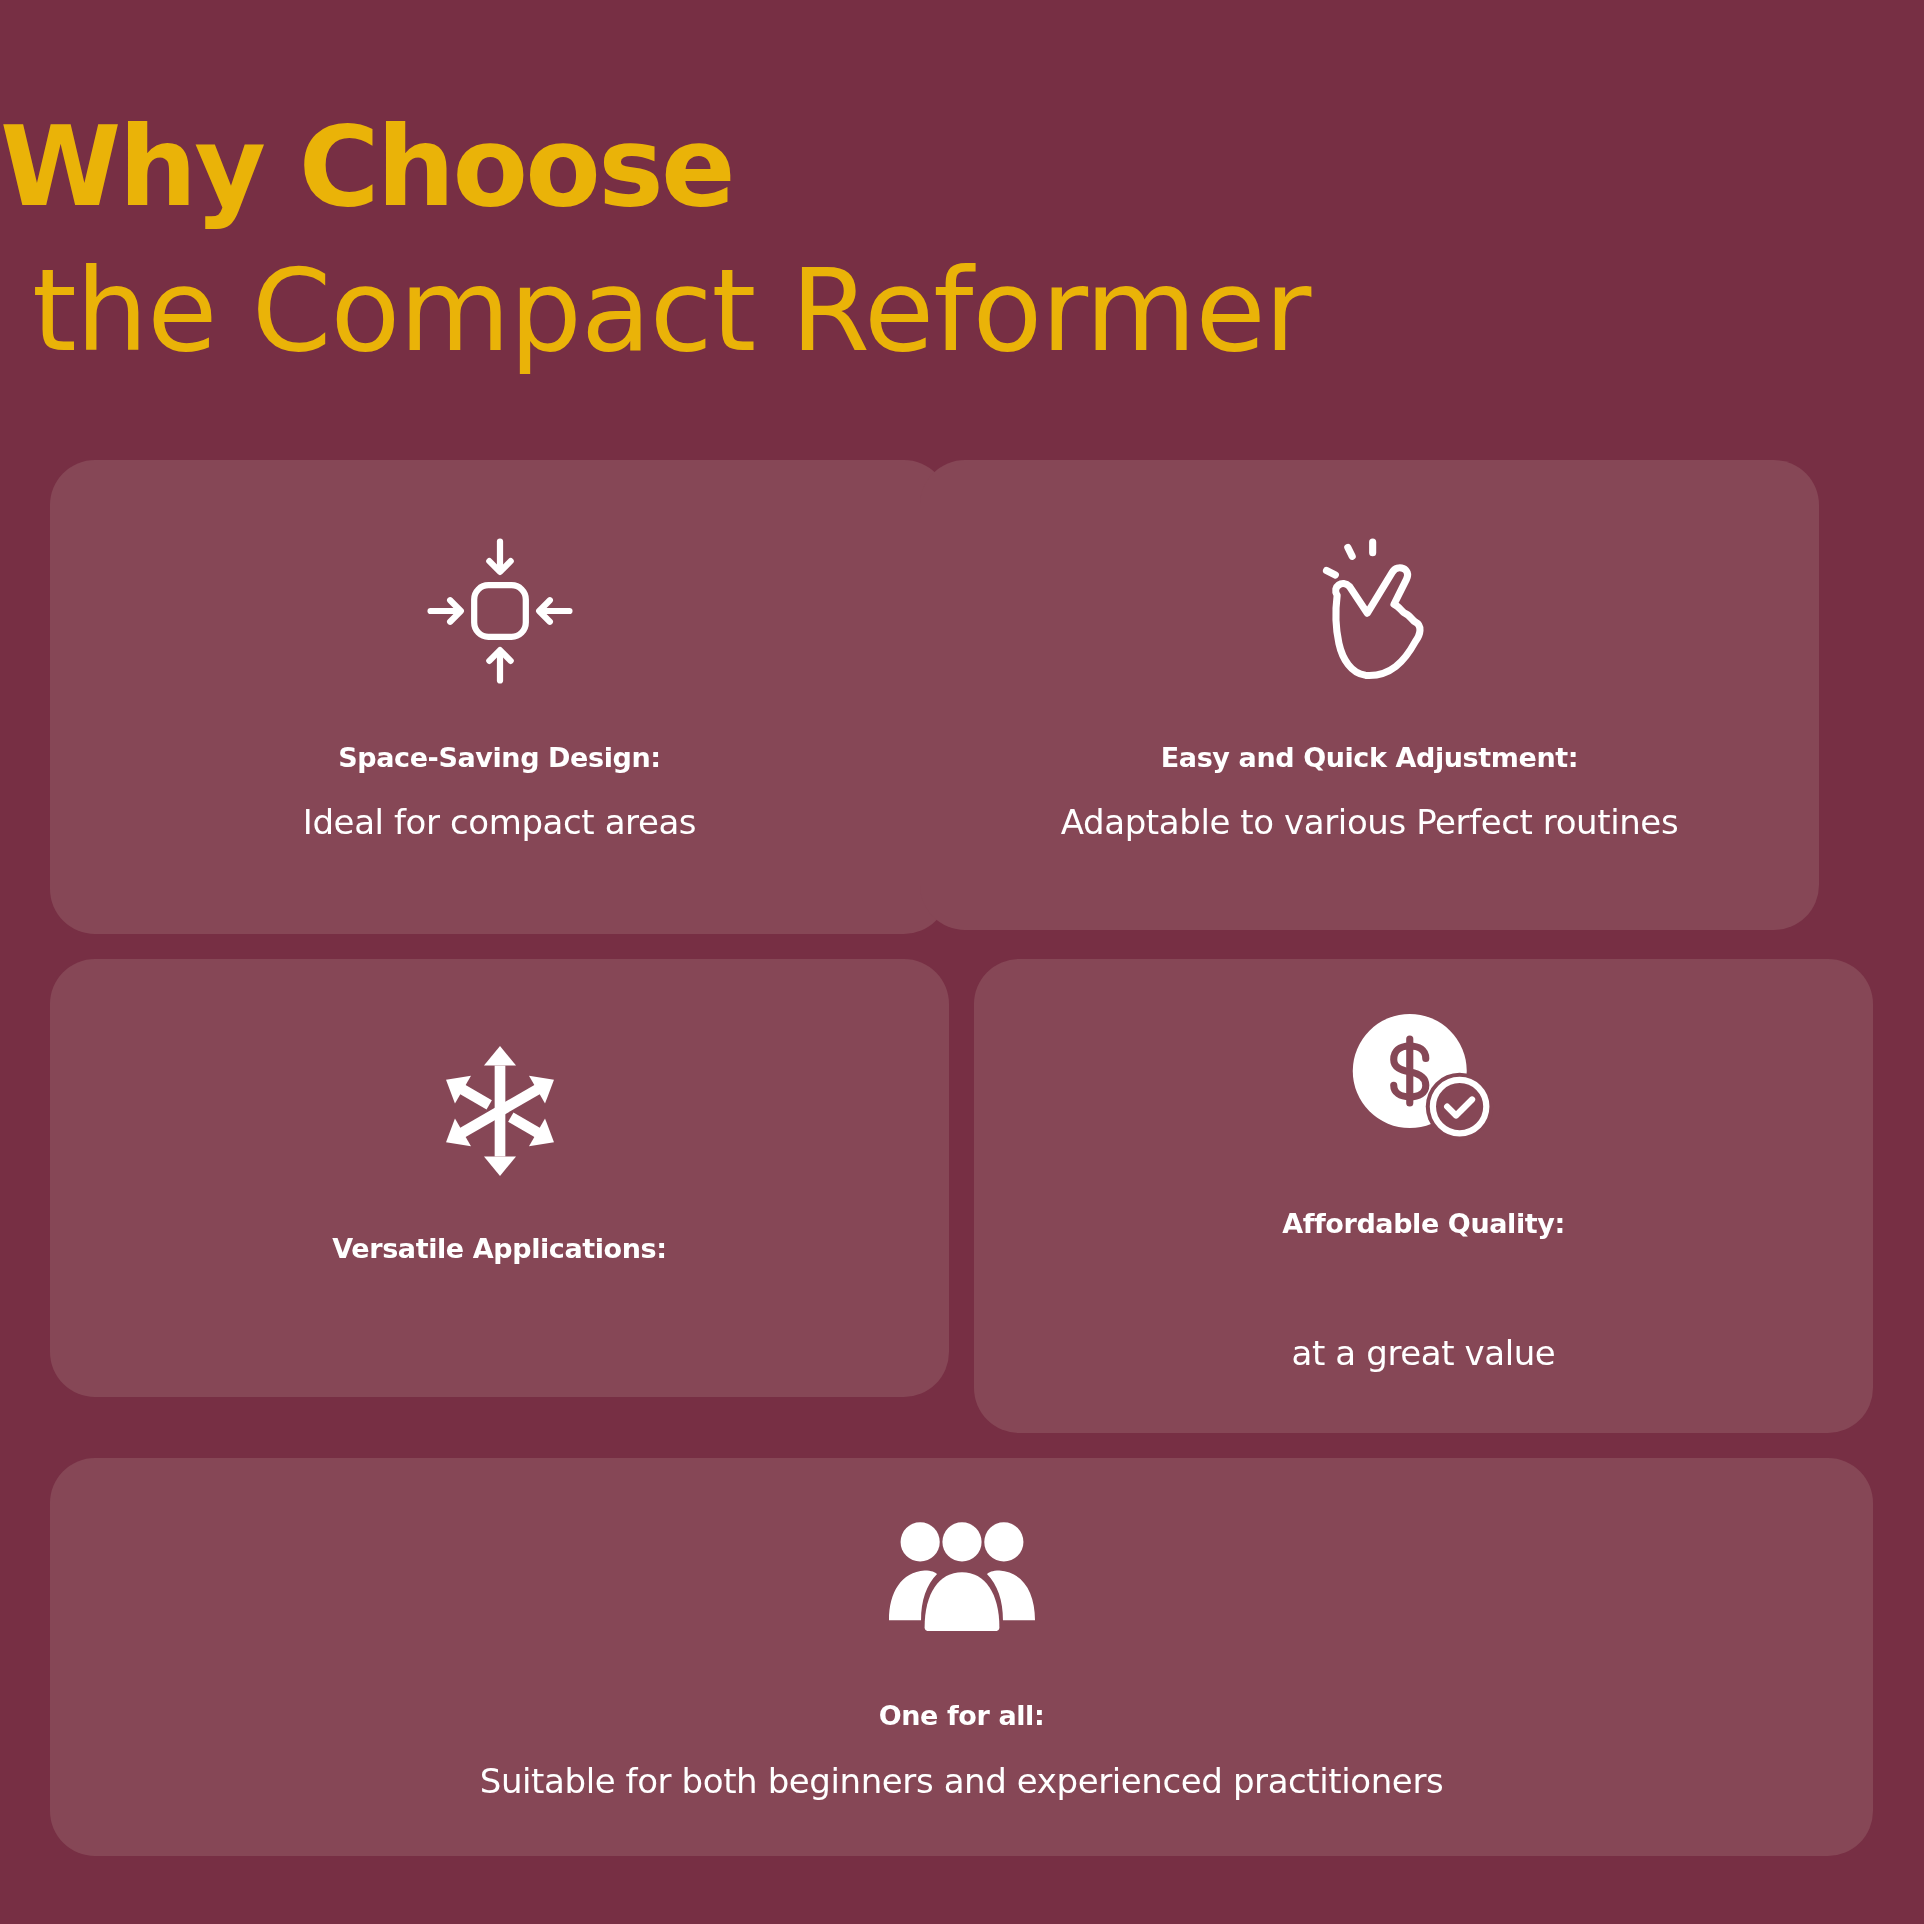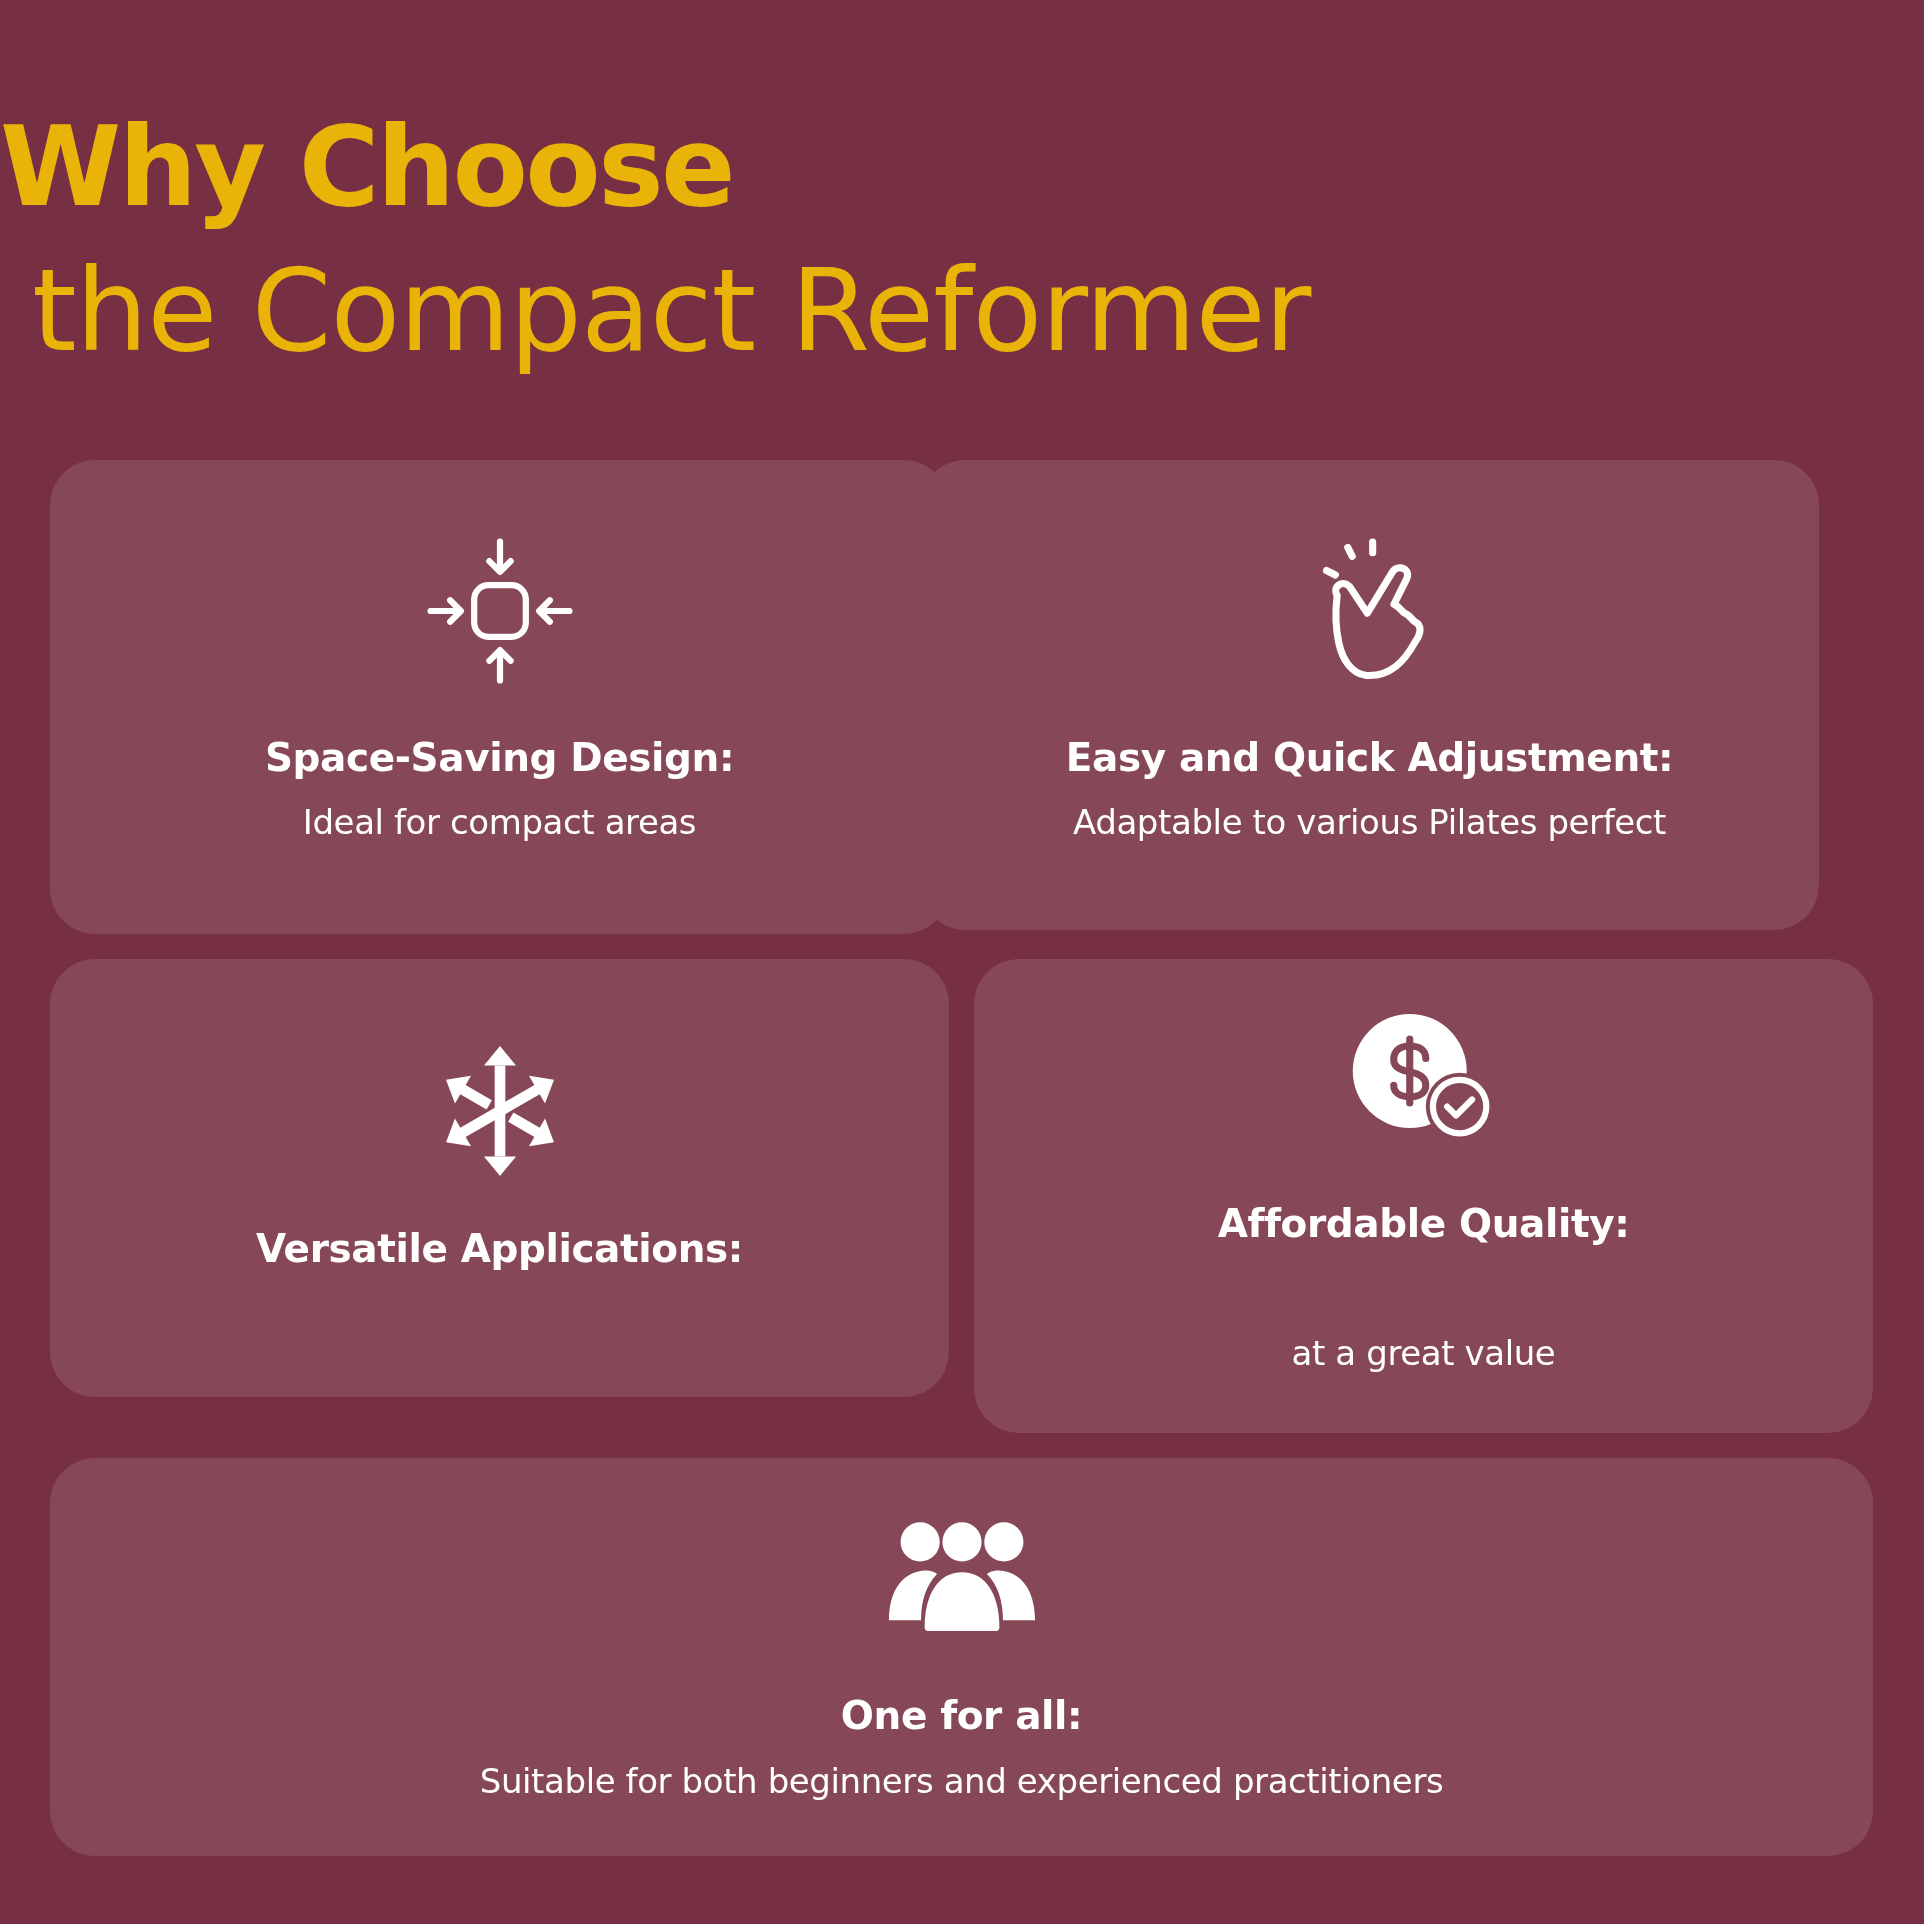--- a/index.html
+++ b/index.html
@@ -50,21 +50,21 @@
     .card-icon svg { display: block; }
     .card-text {
       position: absolute;
       left: 0;
       right: 0;
       text-align: center;
       white-space: nowrap;
     }
     .card-heading {
       font-weight: bold;
-      font-size: 39px;
+      font-size: 27px;
       line-height: 64px;
       letter-spacing: -0.4px;
     }
     .card-desc {
       font-weight: normal;
       font-size: 34px;
       line-height: 64px;
       letter-spacing: -0.4px;
     }
   </style>
@@ -101,21 +101,21 @@
     <svg width="116" height="151" viewBox="0 0 130 170" fill="none" stroke="#ffffff" stroke-width="8" stroke-linecap="round" stroke-linejoin="round">
 
       <line x1="68" y1="8" x2="68" y2="20"></line>
       <line x1="40" y1="14" x2="45" y2="24"></line>
       <line x1="16" y1="40" x2="26" y2="45"></line>
 
       <path d="M28 68 C 22 58, 34 50, 42 58 L 62 88 L 90 42 C 96 32, 112 38, 106 50 L 92 78 C 98 80, 100 86, 104 88 C 110 90, 112 96, 116 98 C 124 102, 122 112, 116 120 C 104 142, 88 160, 60 158 C 44 156, 34 140, 30 122 C 26 104, 26 84, 28 68 Z"></path>
     </svg>
   </div>
   <div class="card-text card-heading" style="top:266px;">Easy and Quick Adjustment:</div>
-  <div class="card-text card-desc" style="top:330px;">Adaptable to various Pilates perfect</div>
+  <div class="card-text card-desc" style="top:330px;">Adaptable to various Perfect routines</div>
 </div>
 
 <div class="card" style="left:50px; top:959px; width:899px; height:438px;">
   <div class="card-icon" style="top:87px;">
     <svg width="114" height="130" viewBox="0 0 128 146" fill="#ffffff">
 
       <rect x="58" y="22" width="12" height="102"></rect>
       <polygon points="64,0 82,22 46,22"></polygon>
       <polygon points="64,146 82,124 46,124"></polygon>
 

